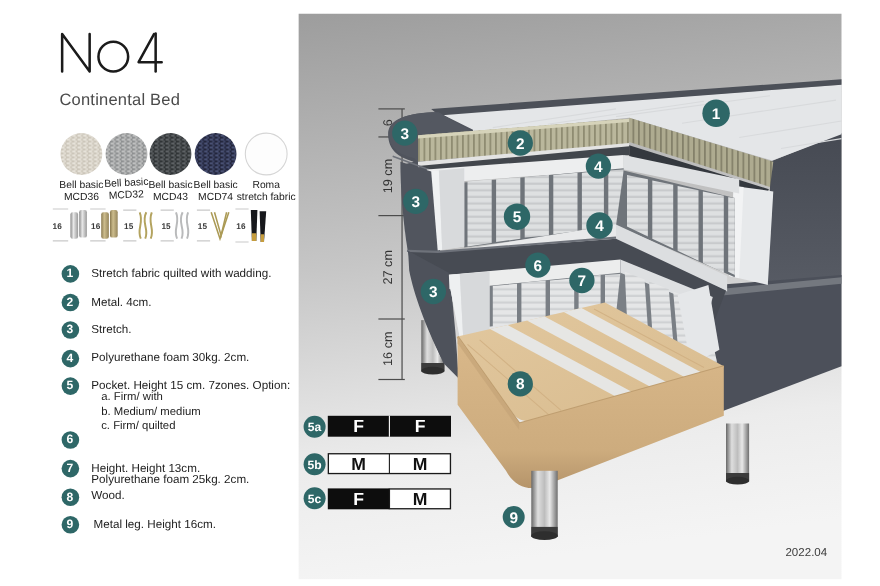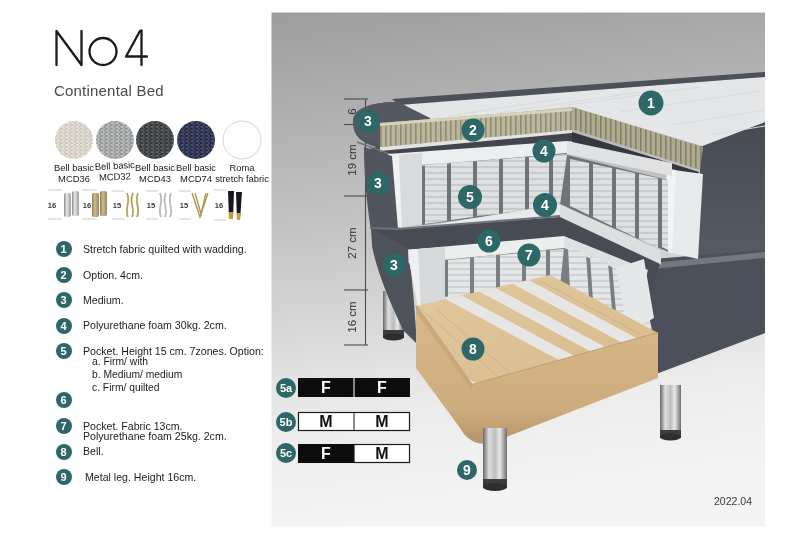--- a/index.html
+++ b/index.html
@@ -473,41 +473,41 @@
         <path d="M236,192 L242,192 L240,220 L237,220 Z" fill="#17181c"></path>
         <path d="M237,213 L240,213 L240,220 L237,220 Z" fill="#c69d3e"></path>
       </g>
     </g>
   </svg>
 
   <div class="li-circle" style="left:55.5px;top:241px;">1</div>
   <div class="li-text" style="left:83px;top:242.7px;text-align:right;">Stretch fabric quilted with wadding.</div>
 
   <div class="li-circle" style="left:55.5px;top:266.8px;">2</div>
-  <div class="li-text" style="left:83px;top:268.5px;">Option. 4cm.</div>
+  <div class="li-text" style="left:83px;top:268.5px;">Metal. 4cm.</div>
 
   <div class="li-circle" style="left:55.5px;top:292.2px;">3</div>
-  <div class="li-text" style="left:83px;top:293.9px;">Medium.</div>
+  <div class="li-text" style="left:83px;top:293.9px;">Stretch.</div>
 
   <div class="li-circle" style="left:55.5px;top:317.6px;">4</div>
   <div class="li-text" style="left:83px;top:319.3px;">Polyurethane foam 30kg. 2cm.</div>
 
   <div class="li-circle" style="left:55.5px;top:343px;">5</div>
   <div class="li-text" style="left:83px;top:344.7px;">Pocket. Height 15 cm. 7zones. Option:</div>
 
   <div class="li-sub" style="left:92px;top:355.9px;">a. Firm/ with</div>
 
   <div class="li-sub" style="left:92px;top:368.9px;">b. Medium/ medium</div>
 
   <div class="li-sub" style="left:92px;top:381.9px;">c. Firm/ quilted</div>
 
   <div class="li-circle" style="left:55.5px;top:392px;">6</div>
   <div class="li-text" style="left:83px;top:393.7px;margin-top:36px;">Polyurethane foam 25kg. 2cm.</div>
 
   <div class="li-circle" style="left:55.5px;top:417.8px;">7</div>
-  <div class="li-text" style="left:83px;top:419.5px;">Pocket. Fabric 13cm.</div>
+  <div class="li-text" style="left:83px;top:419.5px;">Height. Height 13cm.</div>
 
   <div class="li-circle" style="left:55.5px;top:443.6px;">8</div>
-  <div class="li-text" style="left:83px;top:445.3px;">Bell.</div>
+  <div class="li-text" style="left:83px;top:445.3px;">Wood.</div>
 
   <div class="li-circle" style="left:55.5px;top:469.3px;">9</div>
   <div class="li-text" style="left:85px;top:471px;">Metal leg. Height 16cm.</div>
 </div>
 
 </body></html>

